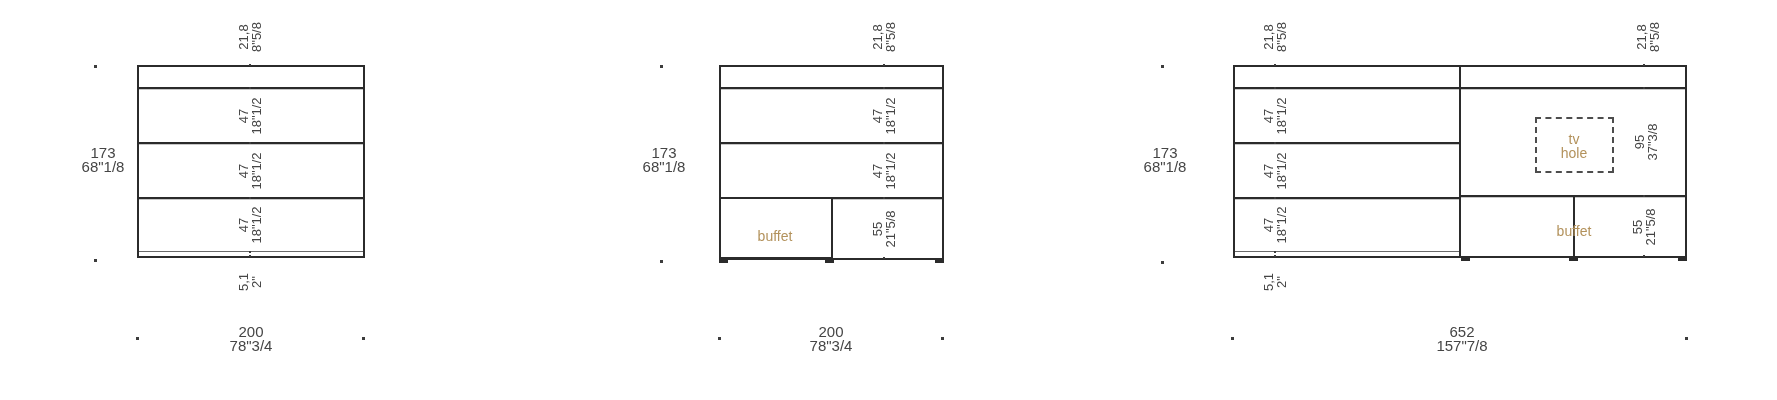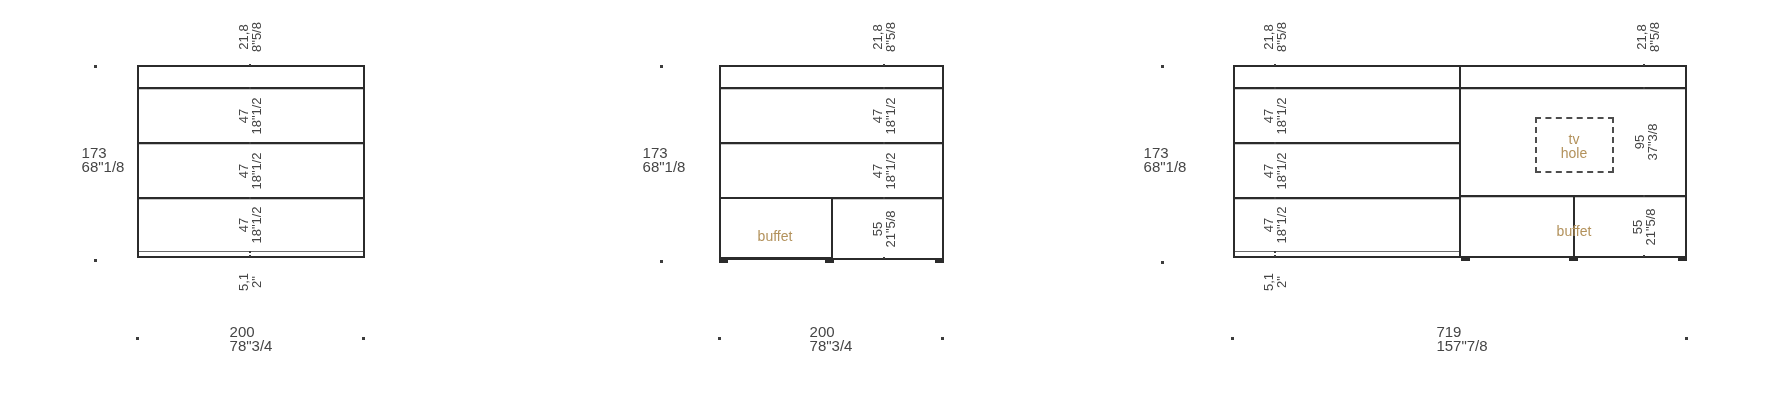--- a/index.html
+++ b/index.html
@@ -33,21 +33,21 @@
     position:absolute;
     transform:translate(-50%,-50%) rotate(-90deg);
     color:#454545;font-size:13px;line-height:1.0;
     text-align:center;white-space:nowrap;
   }
   .vdim div{white-space:nowrap;}
   .hdim{
     position:absolute;
     transform:translate(-50%,-50%);
     color:#454545;font-size:15px;line-height:0.95;
-    white-space:nowrap;
+    text-align:center;white-space:nowrap;
   }
   .tan-label{
     position:absolute;
     transform:translate(-50%,-50%);
     color:#b3925c;font-size:14px;line-height:1.0;
     text-align:center;white-space:nowrap;
   }
   .tan-label div{white-space:nowrap;}
 </style>
 </head>
@@ -221,19 +221,19 @@
   </div>
 
   <div class="hdim" style="left:1165px;top:160px;">
     <div>173</div>
       <div>68"1/8</div>
   </div>
   <div class="refdot" style="left:1161px;top:65px;"></div>
   <div class="refdot" style="left:1161px;top:261px;"></div>
 
   <div class="hdim" style="left:1462px;top:339px;">
-    <div>719</div>
+    <div>652</div>
       <div>157"7/8</div>
   </div>
   <div class="refdot" style="left:1231px;top:337px;"></div>
   <div class="refdot" style="left:1685px;top:337px;"></div>
 
 </div>
 
 </body></html>

